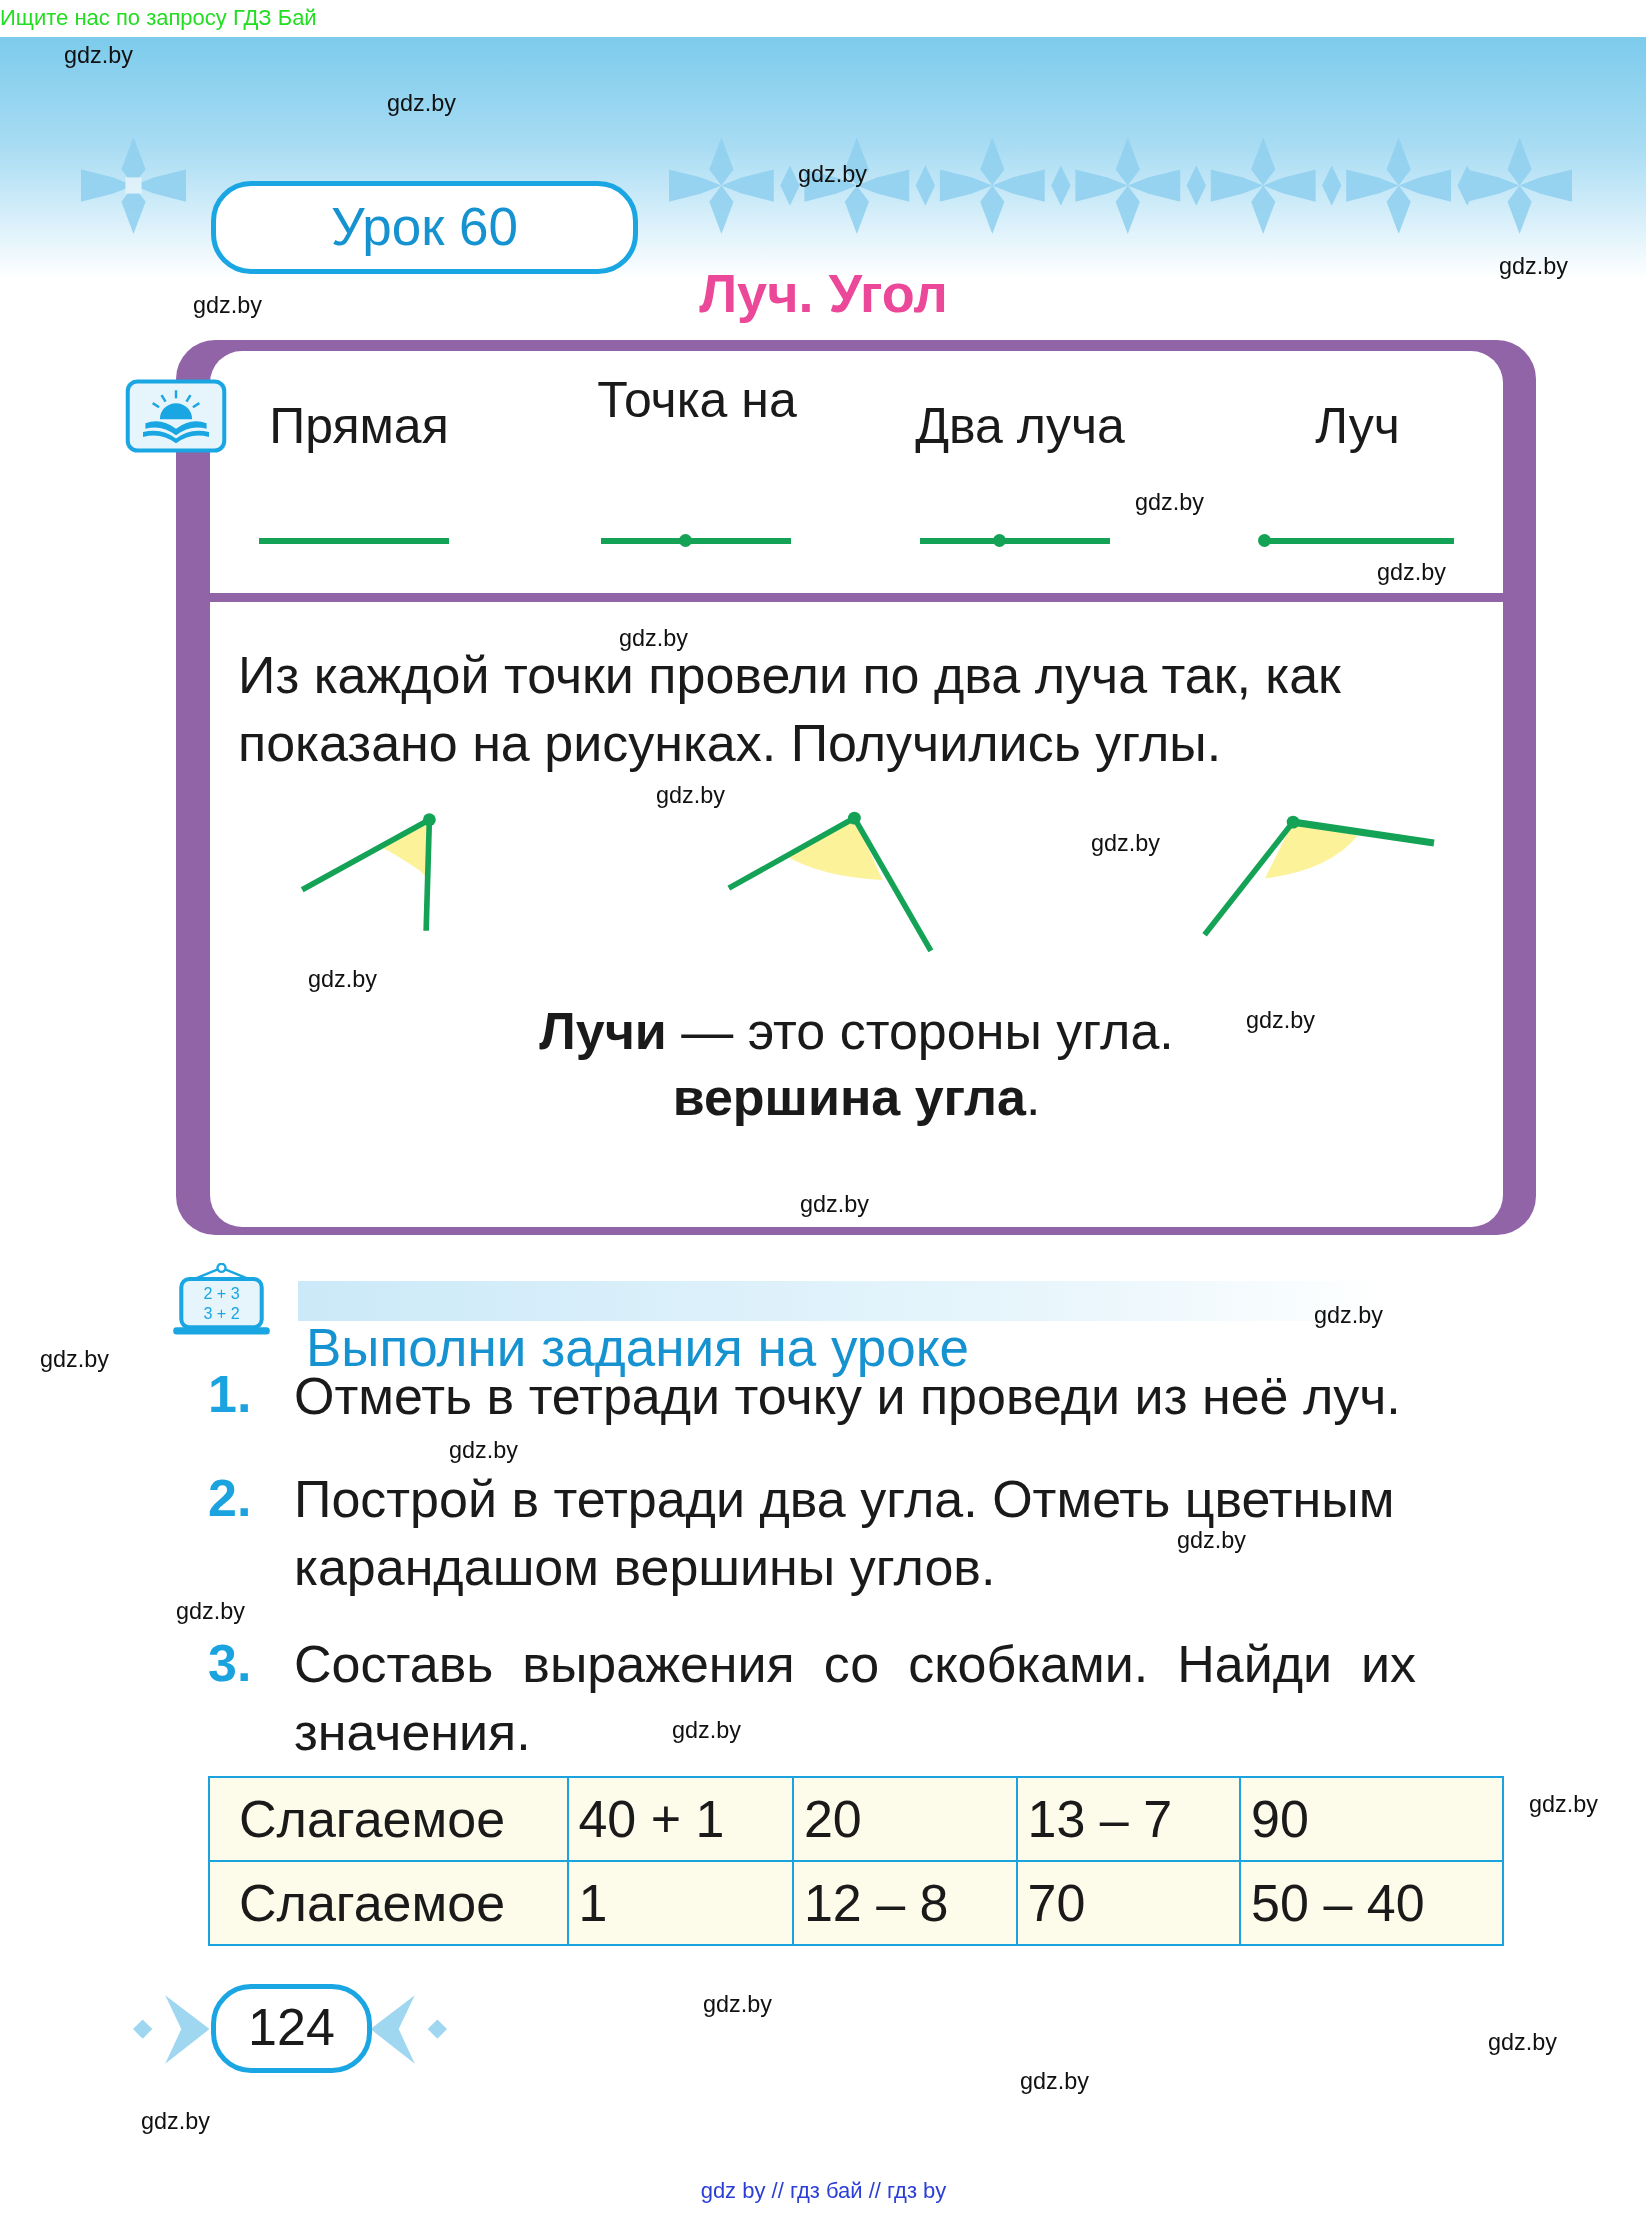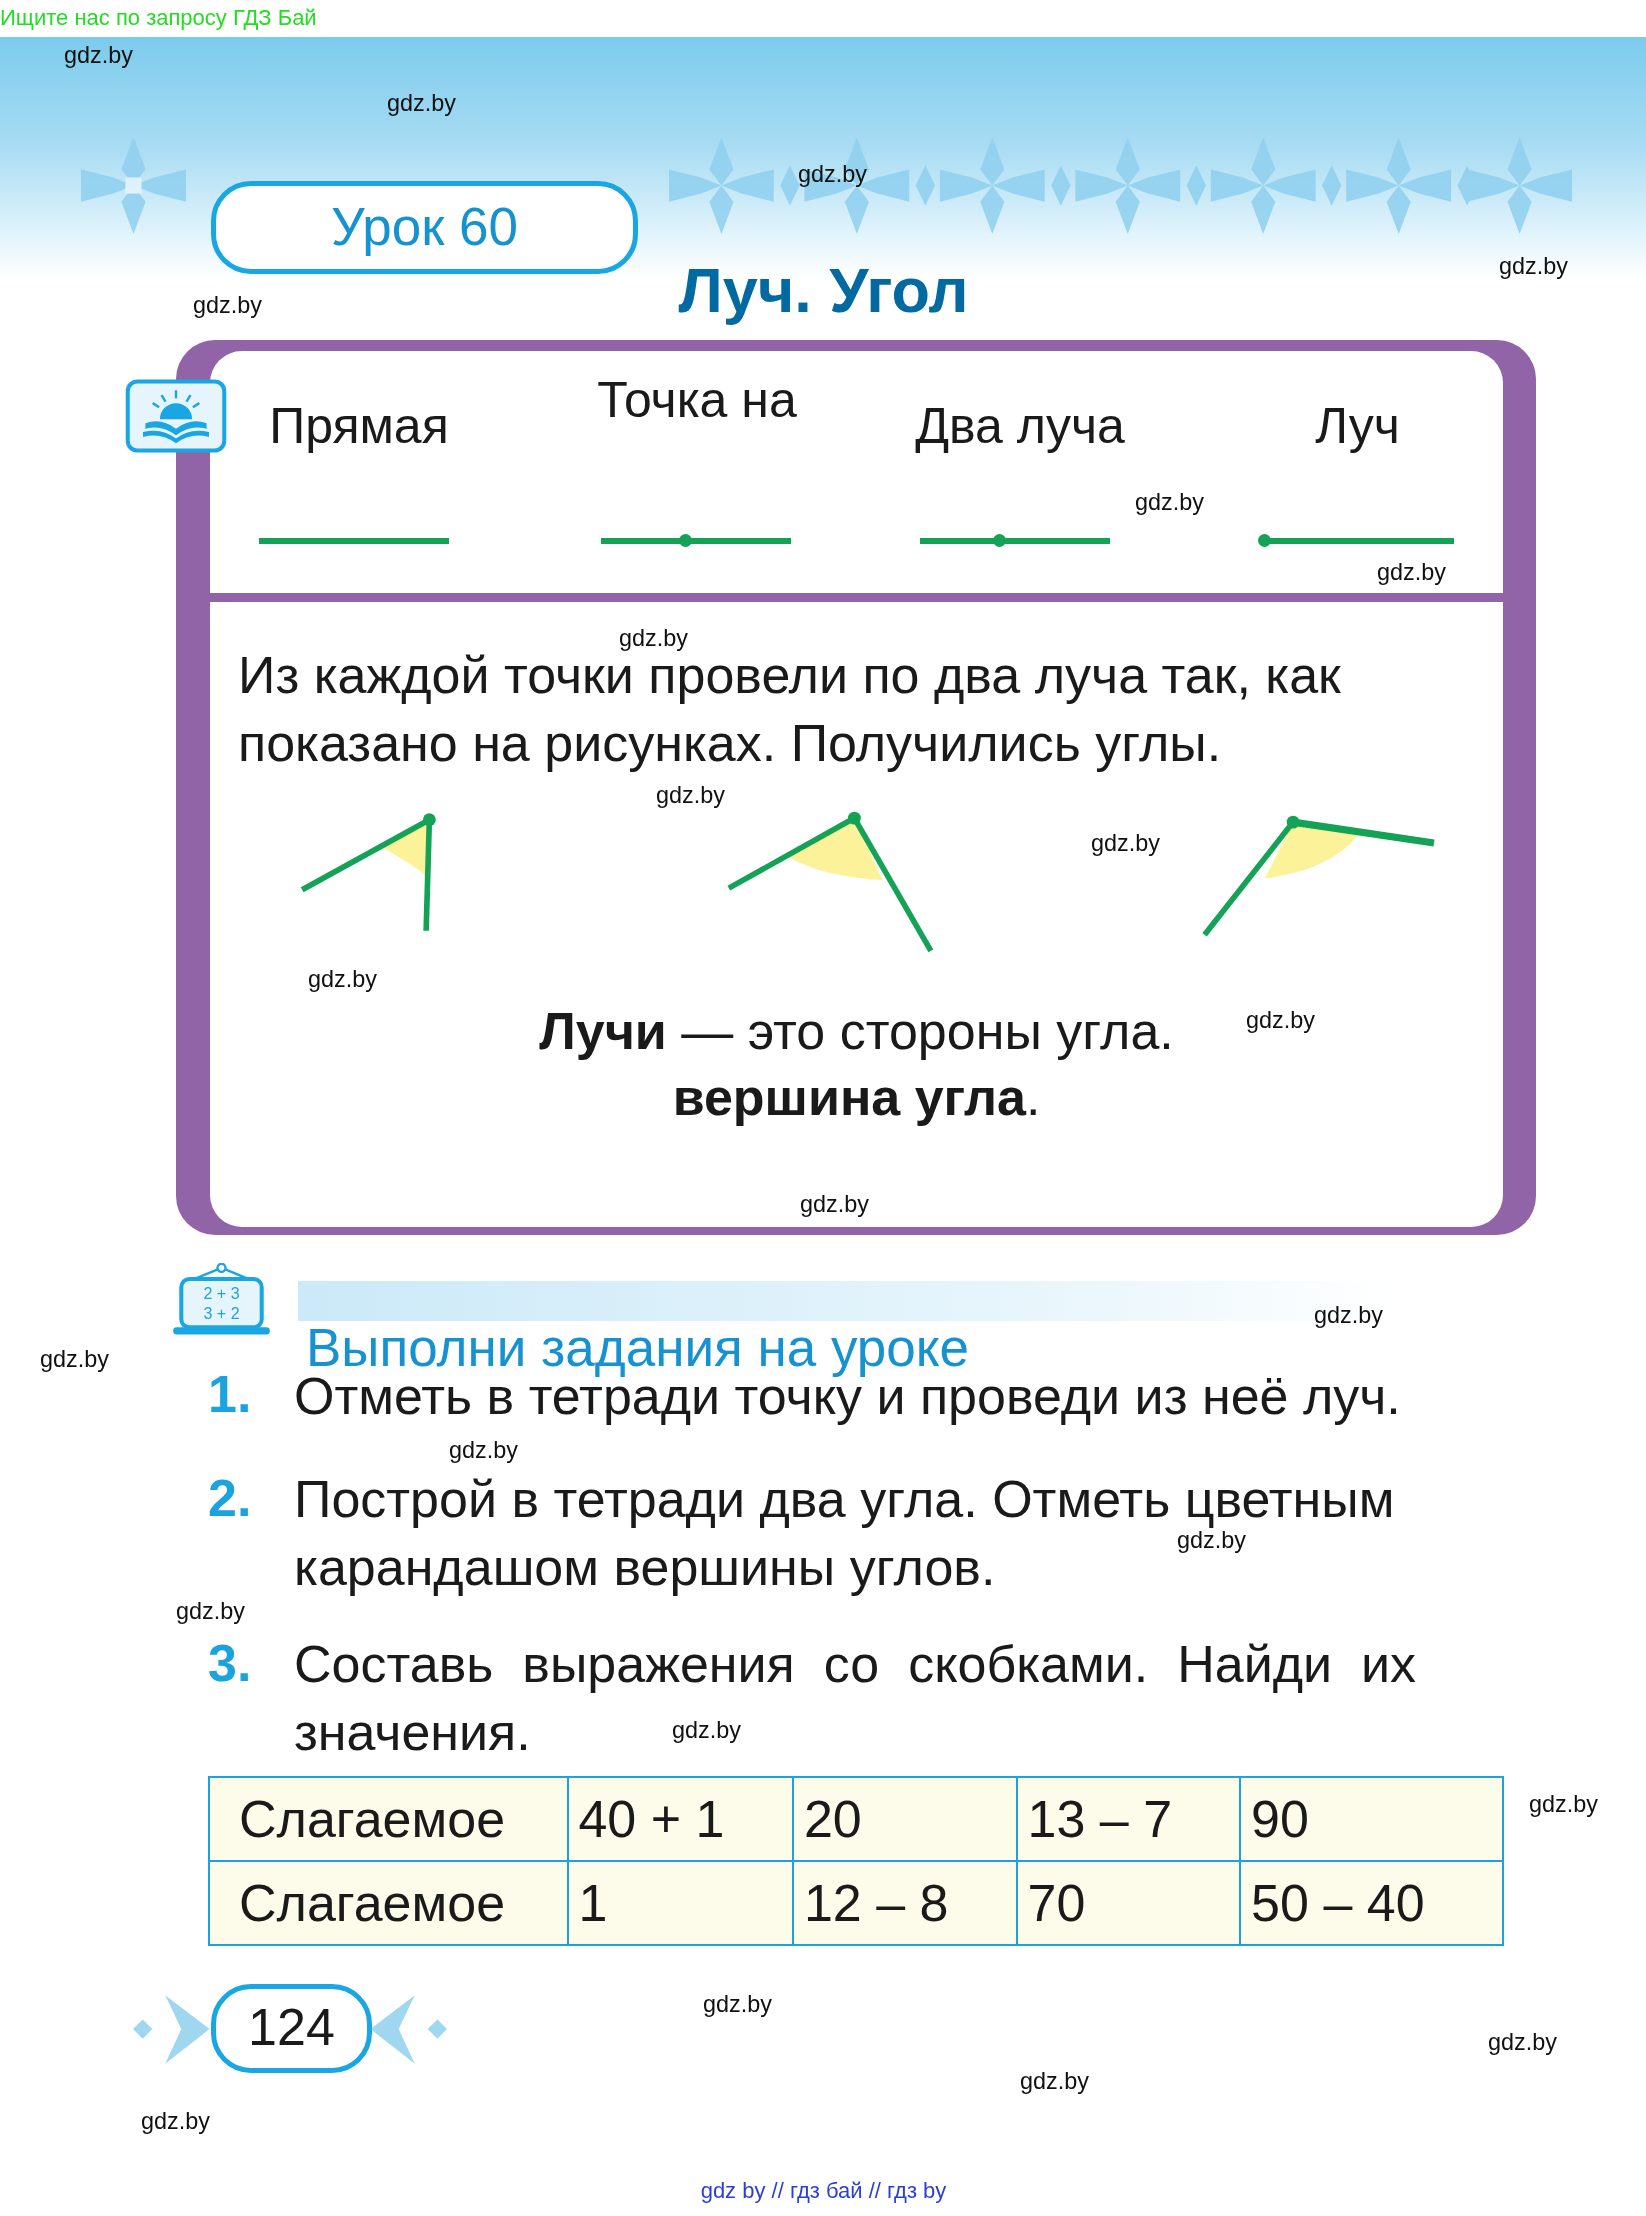--- a/index.html
+++ b/index.html
@@ -7,21 +7,21 @@
        font-family:"Liberation Sans","DejaVu Sans",sans-serif;color:#1a1a1a;}
   .abs{position:absolute;}
   .topbar{left:0;top:0;width:1647px;height:37px;background:#fff;
           color:#22dd22;font-size:22px;line-height:35px;}
   .header-band{left:0;top:37px;width:1647px;height:242px;
      background:linear-gradient(#7ccbec 0%,#a8dcf3 45%,#d7effa 75%,#ffffff 100%);}
   .ornament{top:137px;height:97px;}
   .lesson-pill{left:211px;top:153px;width:427px;height:93px;border:5.6px solid #19a6e2;
      border-radius:40px;background:#fff;box-sizing:border-box;text-align:center;
      font-size:53px;line-height:82px;color:#1592cf;margin-top:28px;}
-  .page-title{left:0;width:1647px;top:254px;text-align:center;font-size:63px;font-weight:bold;color:#0369a1;}
+  .page-title{left:0;width:1647px;top:262px;text-align:center;font-size:54px;font-weight:bold;color:#ec4899;}
   .wm{color:#111;font-size:23.4px;}
   .frame{left:176px;top:340px;width:1360px;height:895px;background:#9164a8;border-radius:39px;}
   .inner-top{left:210px;top:351px;width:1293px;height:242px;background:#fff;border-radius:32px 32px 0 0;}
   .inner-bot{left:210px;top:602px;width:1293px;height:625px;background:#fff;border-radius:0 0 32px 32px;}
   .book-icon{left:125px;top:379px;width:102px;height:74px;}
   .term{font-size:50px;text-align:center;color:#1a1a1a;line-height:55px;}
   .seg{height:5.6px;background:#14a356;}
   .dot{width:13px;height:13px;border-radius:50%;background:#14a356;}
   .para{left:238px;width:1249px;font-size:52px;line-height:68px;color:#1a1a1a;}
   .def{left:210px;width:1293px;text-align:center;font-size:52px;line-height:66px;}

